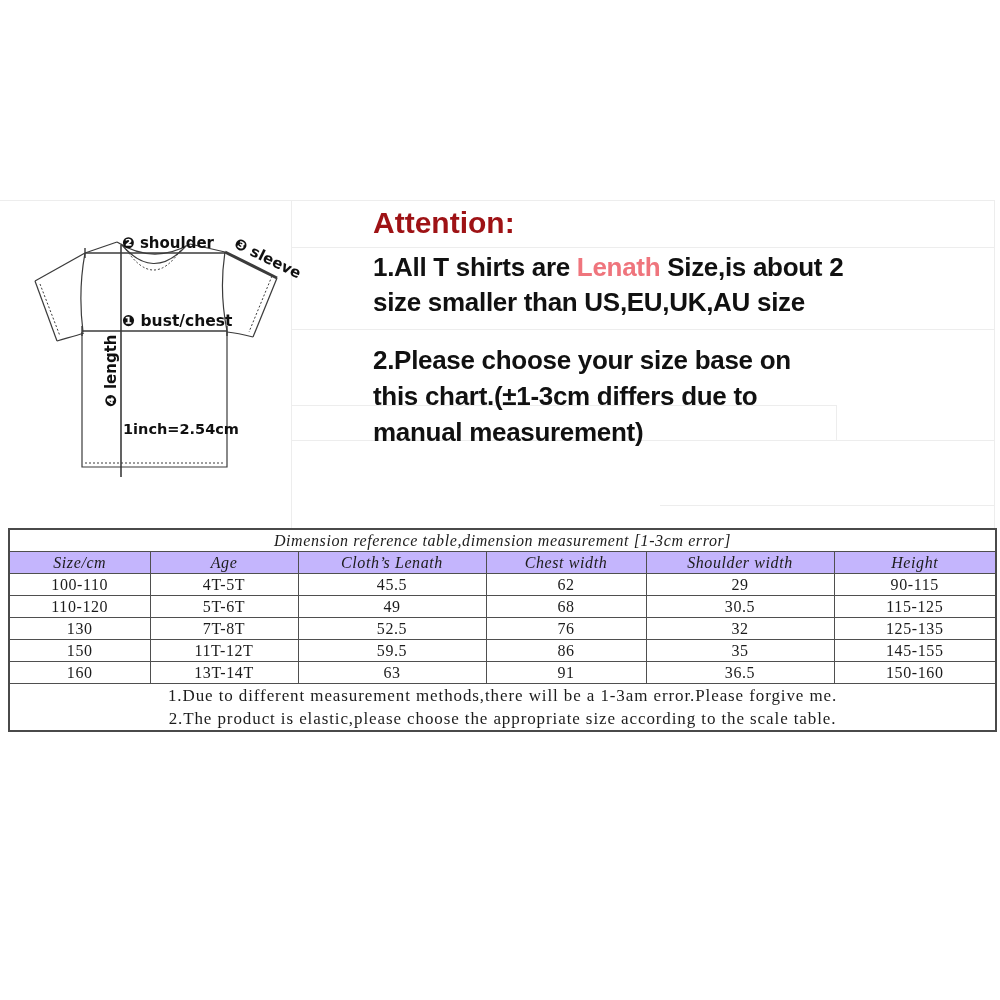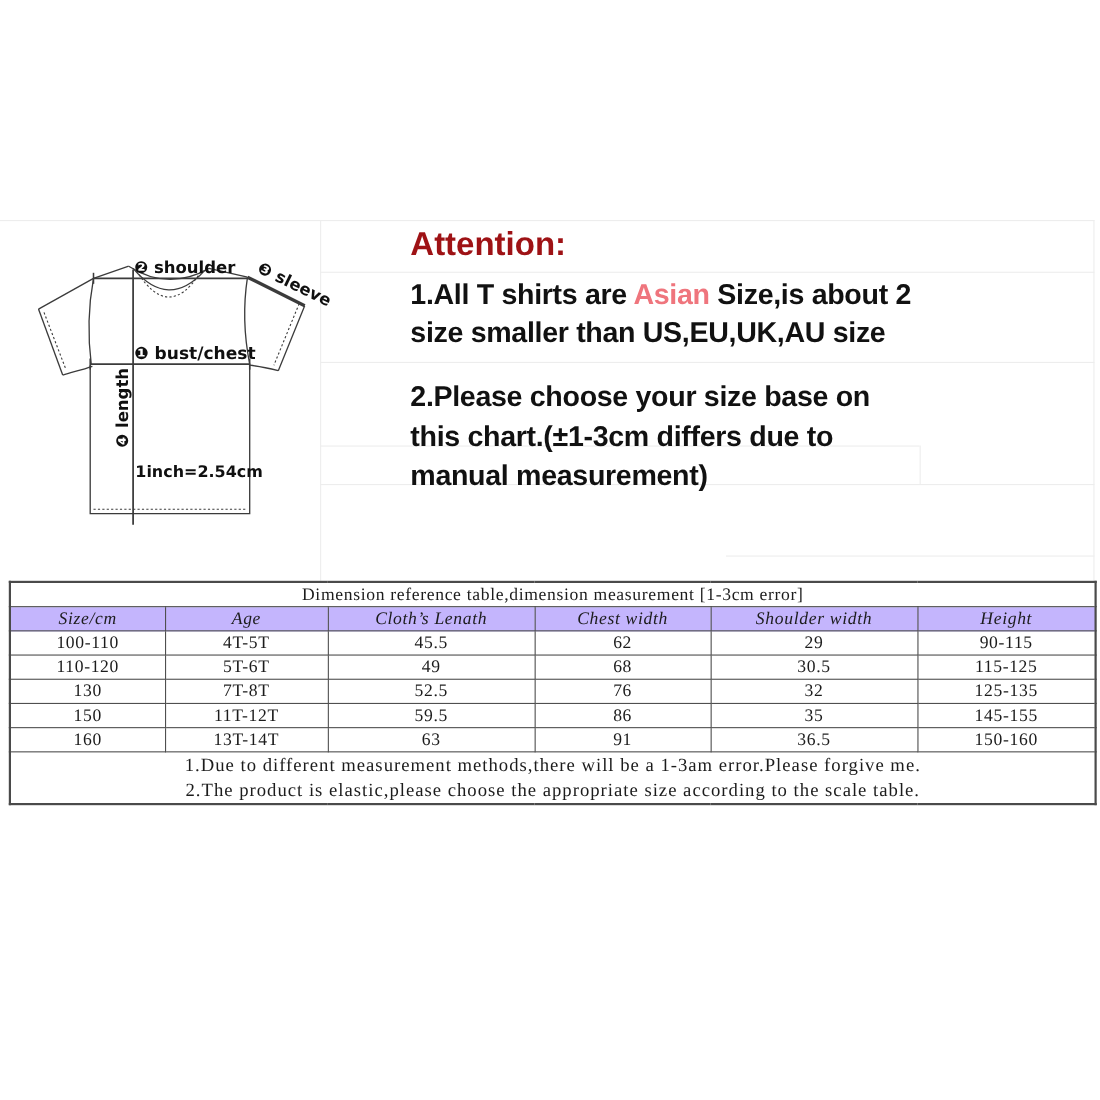--- a/index.html
+++ b/index.html
@@ -28,21 +28,21 @@
 
   
   .size-table{
     position:absolute;left:8px;top:528px;width:987px;
     border-collapse:collapse;table-layout:fixed;border:2px solid #4a4a4a;
   }
   .size-table td{
     border:1px solid #4f4f4f;text-align:center;padding:0;height:21px;
     font-family:"Liberation Serif",serif;font-size:16px;color:#1c1c1c;letter-spacing:0.6px;
   }
-  .title-cell{color:#e42427;font-size:18px;letter-spacing:1.1px;height:21px;}
+  .title-cell{color:#e42427;font-size:18px;letter-spacing:1.1px;height:21px;font-style:italic;}
   .head-cell{background:#c4b5fd;letter-spacing:1px;font-style:italic;}
   .notes-cell{height:82px;vertical-align:top;padding-top:17px;}
   .note-line{font-size:17px;letter-spacing:0.9px;line-height:23px;}
 </style>
 </head>
 <body>
 
 <div class="screen">
 
   <div class="gl h" style="top:200px;left:0;width:995px;"></div>
@@ -90,21 +90,21 @@
     <text x="112" y="43" font-size="15">❷ shoulder</text>
     <text transform="translate(223,42) rotate(26)" font-size="15">❸ sleeve</text>
     <text x="112" y="121" font-size="15.5">❶ bust/chest</text>
     <text transform="translate(106,202) rotate(-90)" font-size="15">❹ length</text>
     <text x="113" y="229" font-size="14.5">1inch=2.54cm</text>
   </svg>
 
   <div class="attention">
     <div class="att-heading">Attention:</div>
     <div class="att-p p1">
-      <div class="line"><span>1.All T shirts are </span><span class="accent">Asian</span><span> Size,is about 2</span></div>
+      <div class="line"><span>1.All T shirts are </span><span class="accent">Lenath</span><span> Size,is about 2</span></div>
       <div class="line">size smaller than US,EU,UK,AU size</div>
     </div>
     <div class="att-p p2">
       <div class="line">2.Please choose your size base on</div>
       <div class="line">this chart.(±1-3cm differs due to</div>
       <div class="line">manual measurement)</div>
     </div>
   </div>
 
   <table class="size-table">

